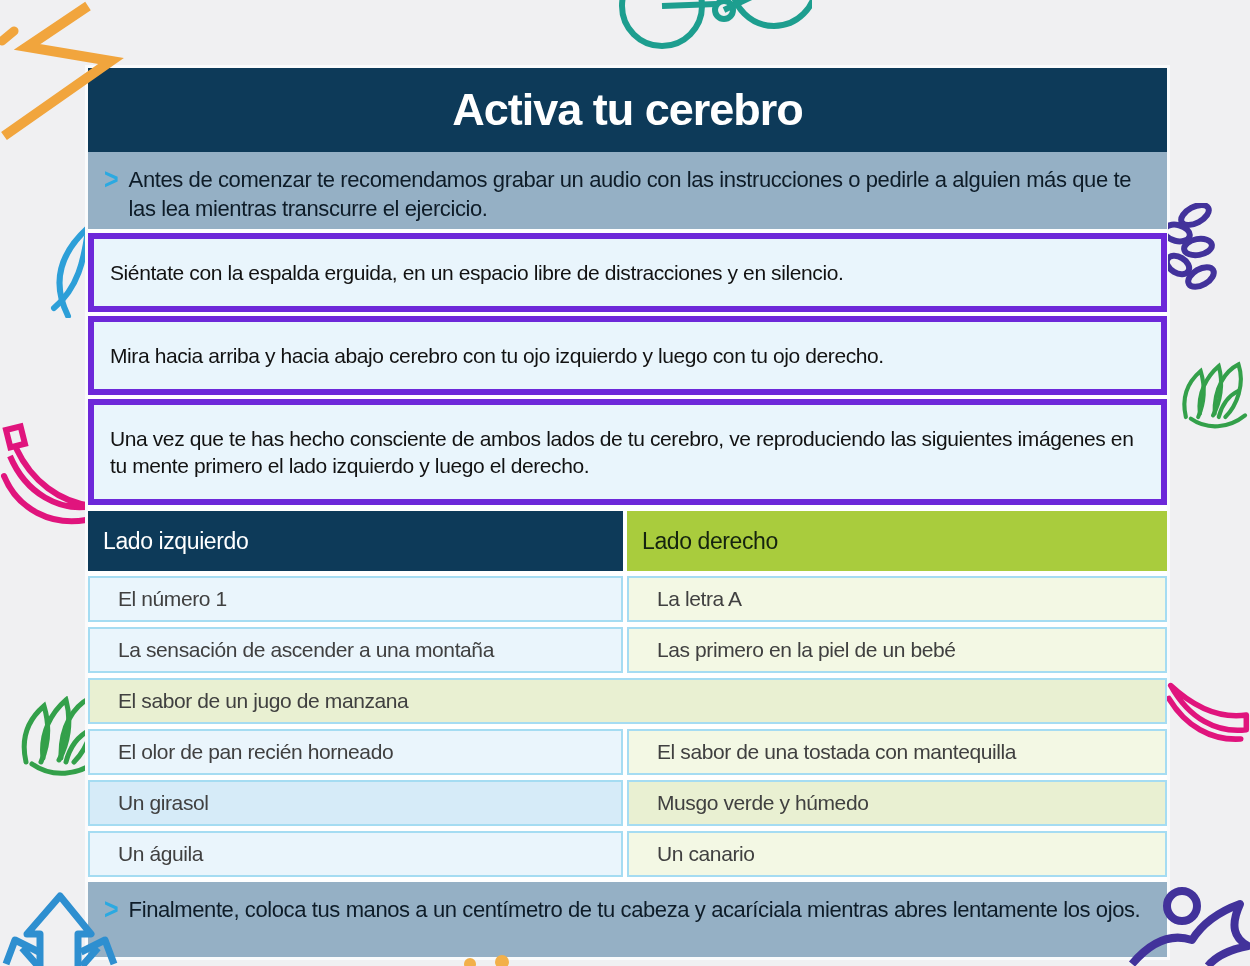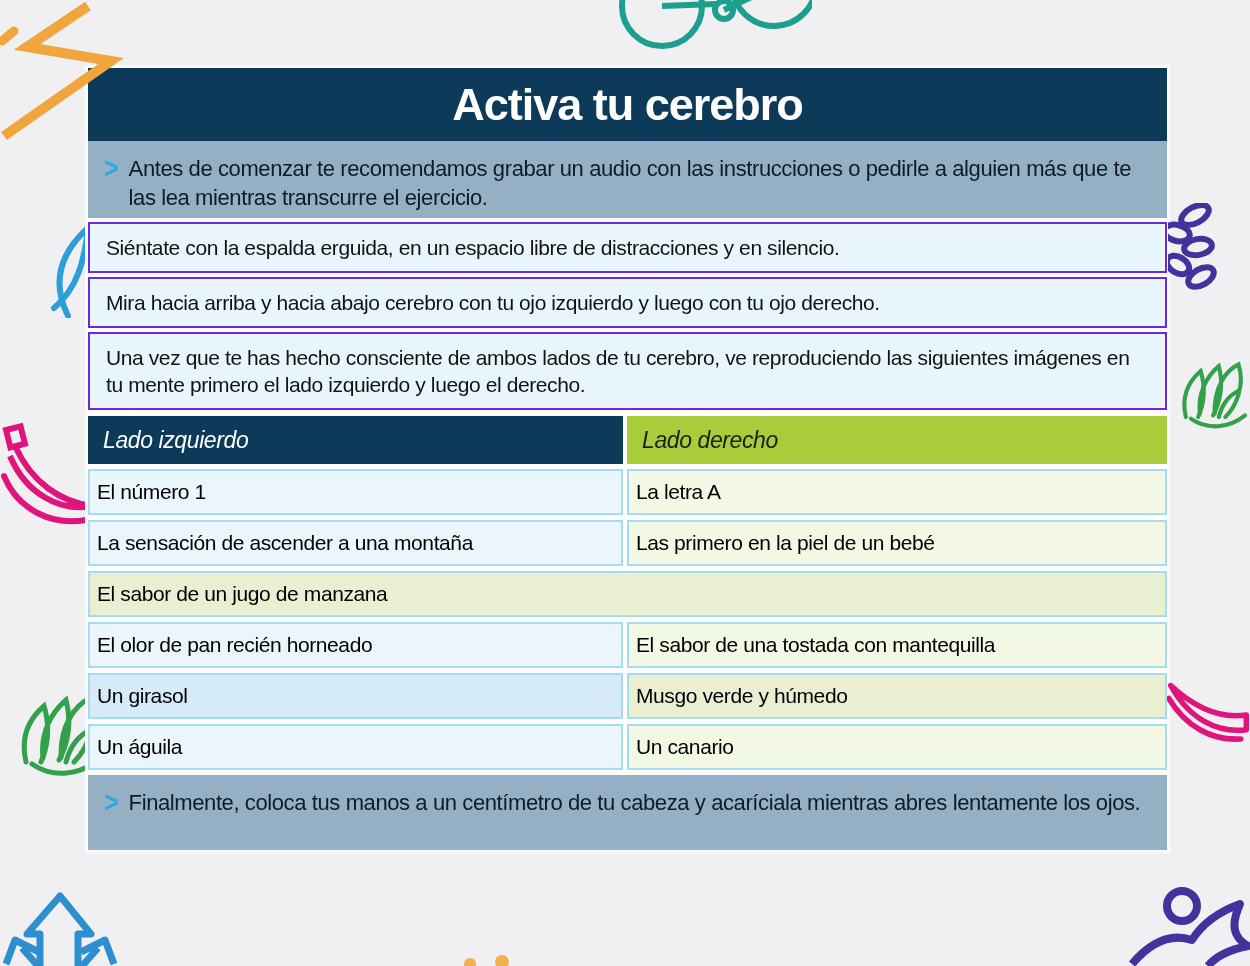--- a/index.html
+++ b/index.html
@@ -11,21 +11,21 @@
   }
   .stage{position:absolute;inset:0;overflow:hidden;}
 
   
   .panel{
     position:absolute;left:88px;top:68px;width:1079px;
     background:#ffffff;z-index:2;
     box-shadow:0 0 0 3px #fafbfc;
   }
   .title-bar{
-    height:73px;background:#0d3a59;
+    height:84px;background:#0d3a59;
     display:flex;align-items:center;justify-content:center;
   }
   .title-bar .title{
     color:#ffffff;font-size:45px;font-weight:bold;letter-spacing:-1px;
   }
   .band{
     background:#95b0c5;
     display:flex;align-items:flex-start;
     padding:13px 22px 0 16px;box-sizing:border-box;
   }
@@ -34,41 +34,41 @@
   .chev{
     color:#2ba9e1;font-weight:900;font-size:25px;line-height:28px;
     margin-right:10px;transform:scaleY(1.15);flex:0 0 auto;
   }
   .band-text{
     font-size:22px;line-height:29px;letter-spacing:-0.4px;color:#0e1c28;
   }
 
   .inst-row{
     margin-top:4px;
-    background:#e9f5fc;border:2px solid #6d28d9;box-sizing:border-box;
+    background:#e9f5fc;border:6px solid #6d28d9;box-sizing:border-box;
     min-height:46px;display:flex;align-items:center;
-    padding:10px 16px;
+    padding:20px 16px;
     font-size:21px;letter-spacing:-0.4px;color:#121212;line-height:27px;
   }
   .inst-row.tall{min-height:74px;}
 
   
   .thead{display:flex;margin-top:6px;}
   .th{
-    height:48px;display:flex;align-items:center;
-    padding:0 15px;box-sizing:border-box;font-size:23px;letter-spacing:-0.4px;font-style:italic;
+    height:60px;display:flex;align-items:center;
+    padding:0 15px;box-sizing:border-box;font-size:23px;letter-spacing:-0.4px;
   }
   .th-left{flex:0 0 535px;margin-right:4px;background:#0d3a59;color:#ffffff;}
   .th-right{flex:1;background:#a9cc3d;color:#15230f;text-align:center;}
 
   .trow{display:flex;margin-top:5px;}
   .td{
     box-sizing:border-box;border:2px solid #a5dcf2;
     min-height:46px;display:flex;align-items:center;
-    padding:0 7px;font-size:21px;letter-spacing:-0.4px;color:#000000;
+    padding:0 28px;font-size:21px;letter-spacing:-0.4px;color:#404040;
   }
   .td-left{flex:0 0 535px;margin-right:4px;}
   .td-right{flex:1;}
   .row-light .td-left{background:#eaf5fc;}
   .row-light .td-right{background:#f3f8e4;text-align:right;}
   .row-dark  .td-left{background:#d6ebf8;}
   .row-dark  .td-right{background:#e9f0d2;}
 
   
   .doodle{position:absolute;}

